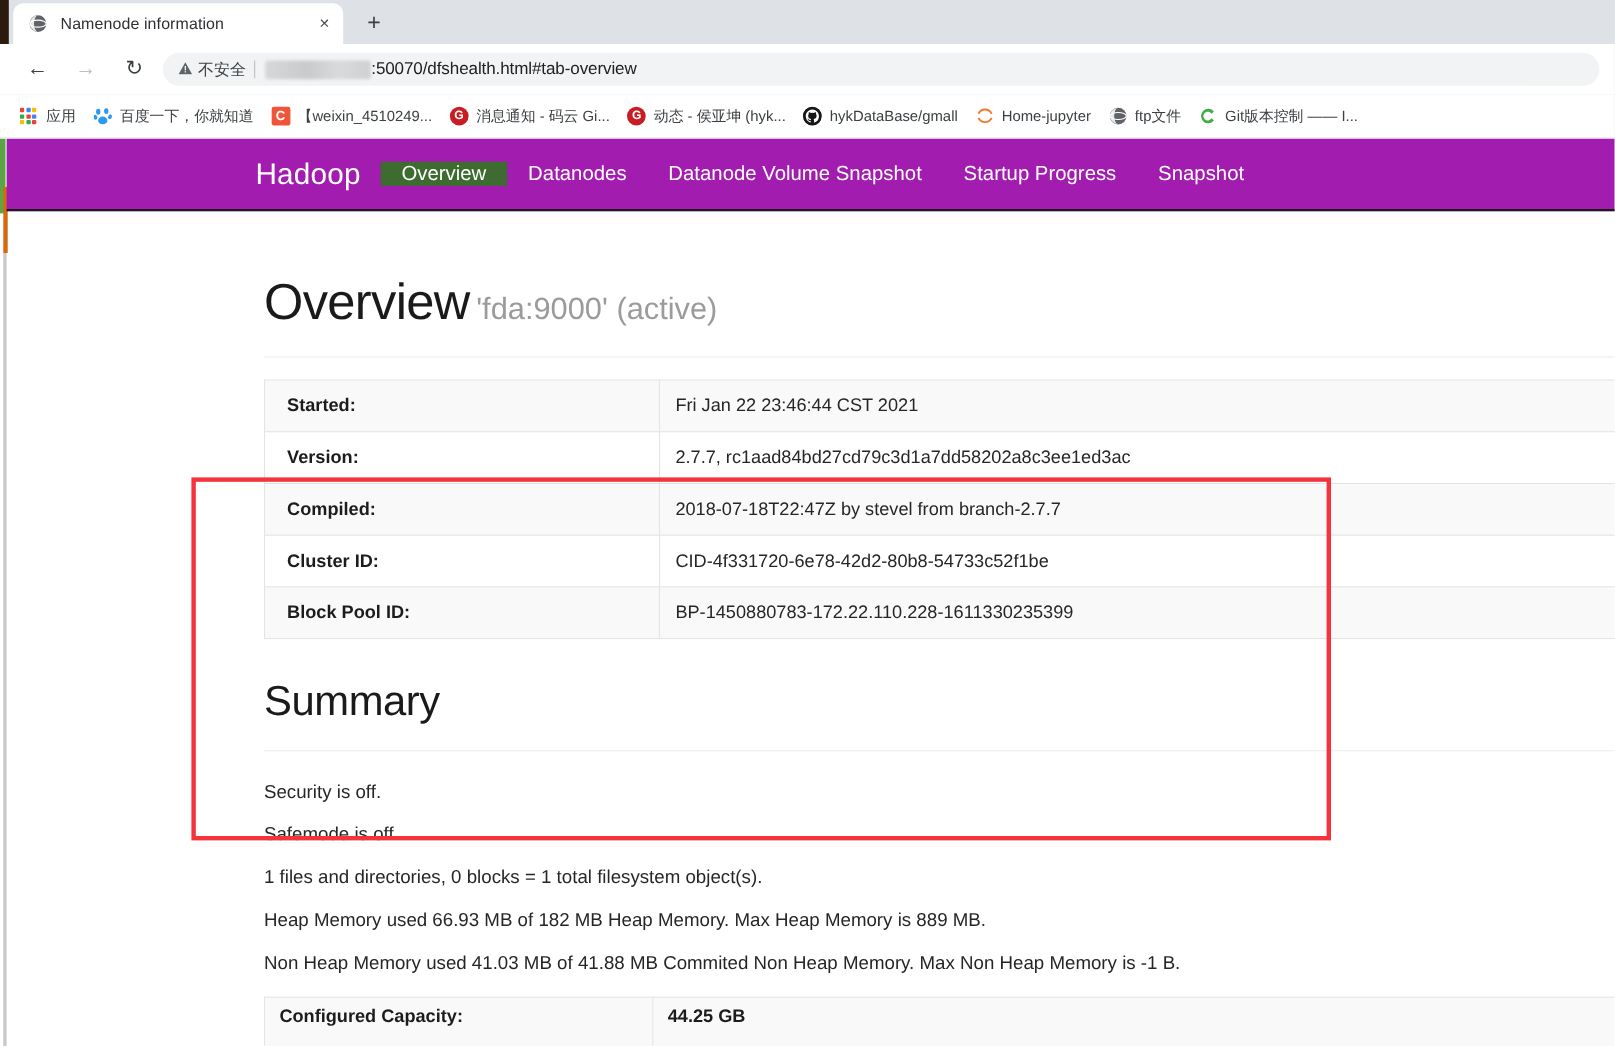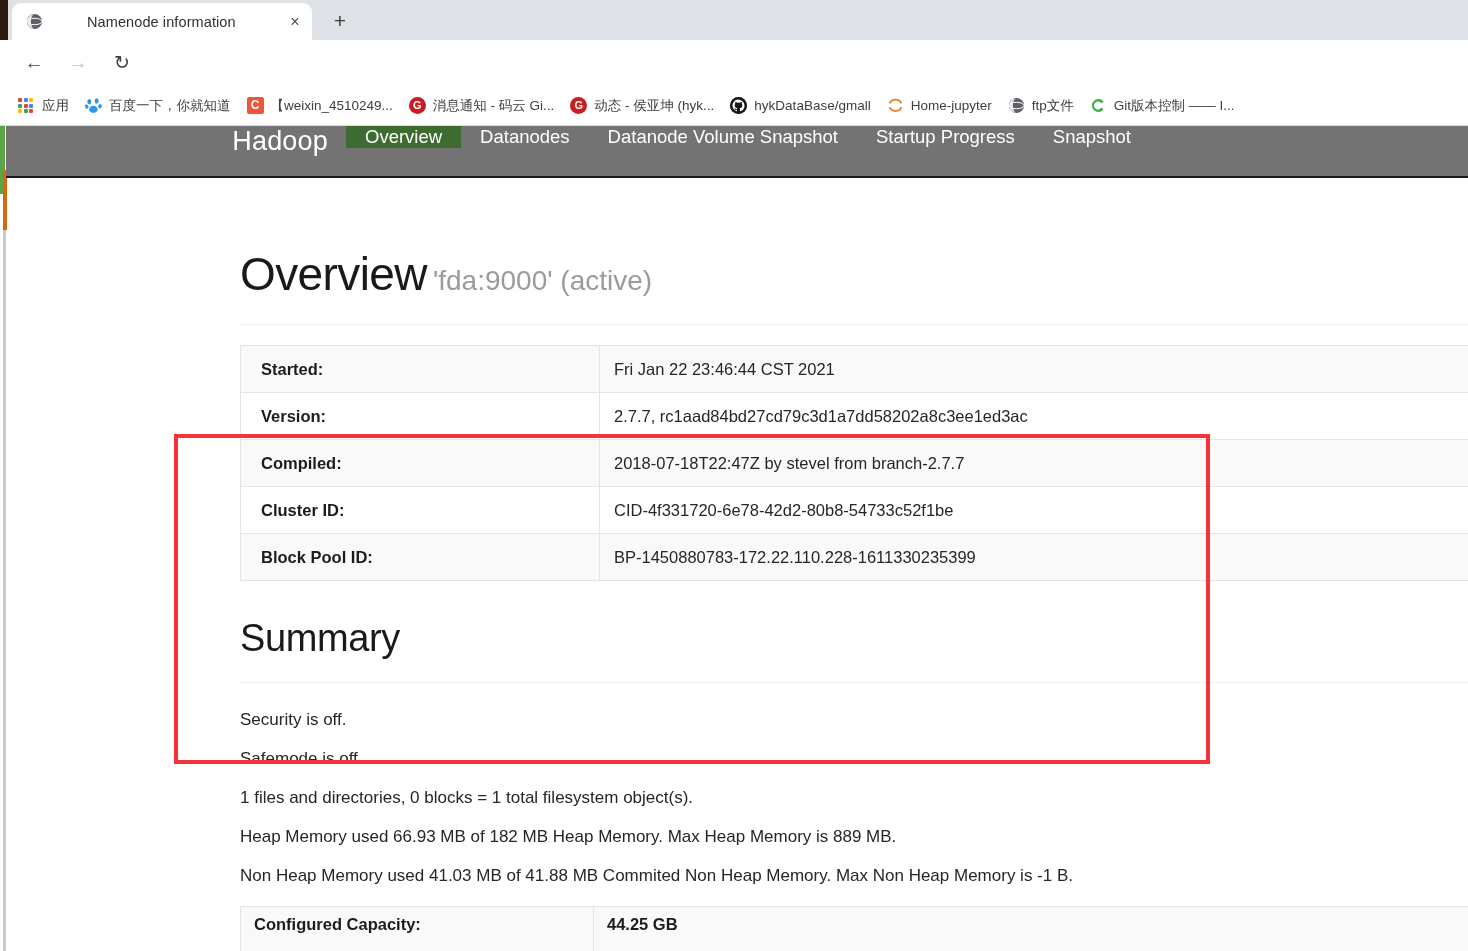--- a/index.html
+++ b/index.html
@@ -55,21 +55,20 @@
     position: relative;
   }
   .tab-title {
     flex: 1 1 auto;
     font-size: 14.5px;
     color: #2f3034;
     white-space: nowrap;
     overflow: hidden;
     text-overflow: ellipsis;
     letter-spacing: 0.1px;
-    margin-left: 32px;
   }
   .tab-close {
     flex: 0 0 22px;
     width: 22px; height: 22px;
     text-align: center;
     line-height: 21px;
     font-size: 16px;
     color: #4a4d52;
   }
   .newtab {
@@ -234,26 +233,26 @@
     position: absolute;
     left: 3px; top: 104px;
     width: 3px; height: 721px;
     background: #c8c8c8;
   }
 
   .navbar {
     position: absolute;
     left: 6px; top: 0;
     width: 1462px;
-    height: 52px;
-    background: #737373;
+    height: 66px;
+    background: #a21caf;
     border-bottom: 2px solid #1a1a1a;
     box-sizing: border-box;
     display: flex;
-    align-items: flex-start;
+    align-items: center;
   }
   .brand {
     width: 340px;
     display: flex;
     align-items: center;
     justify-content: flex-end;
     padding-right: 18px;
     box-sizing: border-box;
     color: #ffffff;
     font-size: 27px;
@@ -402,20 +401,33 @@
     </div>
 
     <div class="newtab">+</div>
   </div>
 
   <div class="toolbar">
     <div class="nav-btn back">←</div>
     <div class="nav-btn fwd">→</div>
     <div class="nav-btn reload">↻</div>
 
+    <div class="omnibox">
+      <span class="omni-warn">
+        <svg width="13" height="12" viewBox="0 0 13 12">
+            <path d="M6.5 0.6 L12.6 11.4 L0.4 11.4 Z" fill="#5f6368"></path>
+            <rect x="5.9" y="4" width="1.2" height="4" fill="#f1f3f4"></rect>
+            <rect x="5.9" y="8.7" width="1.2" height="1.2" fill="#f1f3f4"></rect>
+          </svg>
+      </span>
+      <span class="omni-secure-label">不安全</span>
+      <span class="omni-sep"></span>
+      <span class="omni-redacted"></span>
+      <span class="omni-url">:50070/dfshealth.html#tab-overview</span>
+    </div>
   </div>
 
   <div class="bookmarks">
 
     <div class="bm">
       <span class="bm-icon icon-apps">
         <i style="background:#ea4335"></i>
           <i style="background:#4285f4"></i>
           <i style="background:#fbbc05"></i>
         <i style="background:#34a853"></i>

